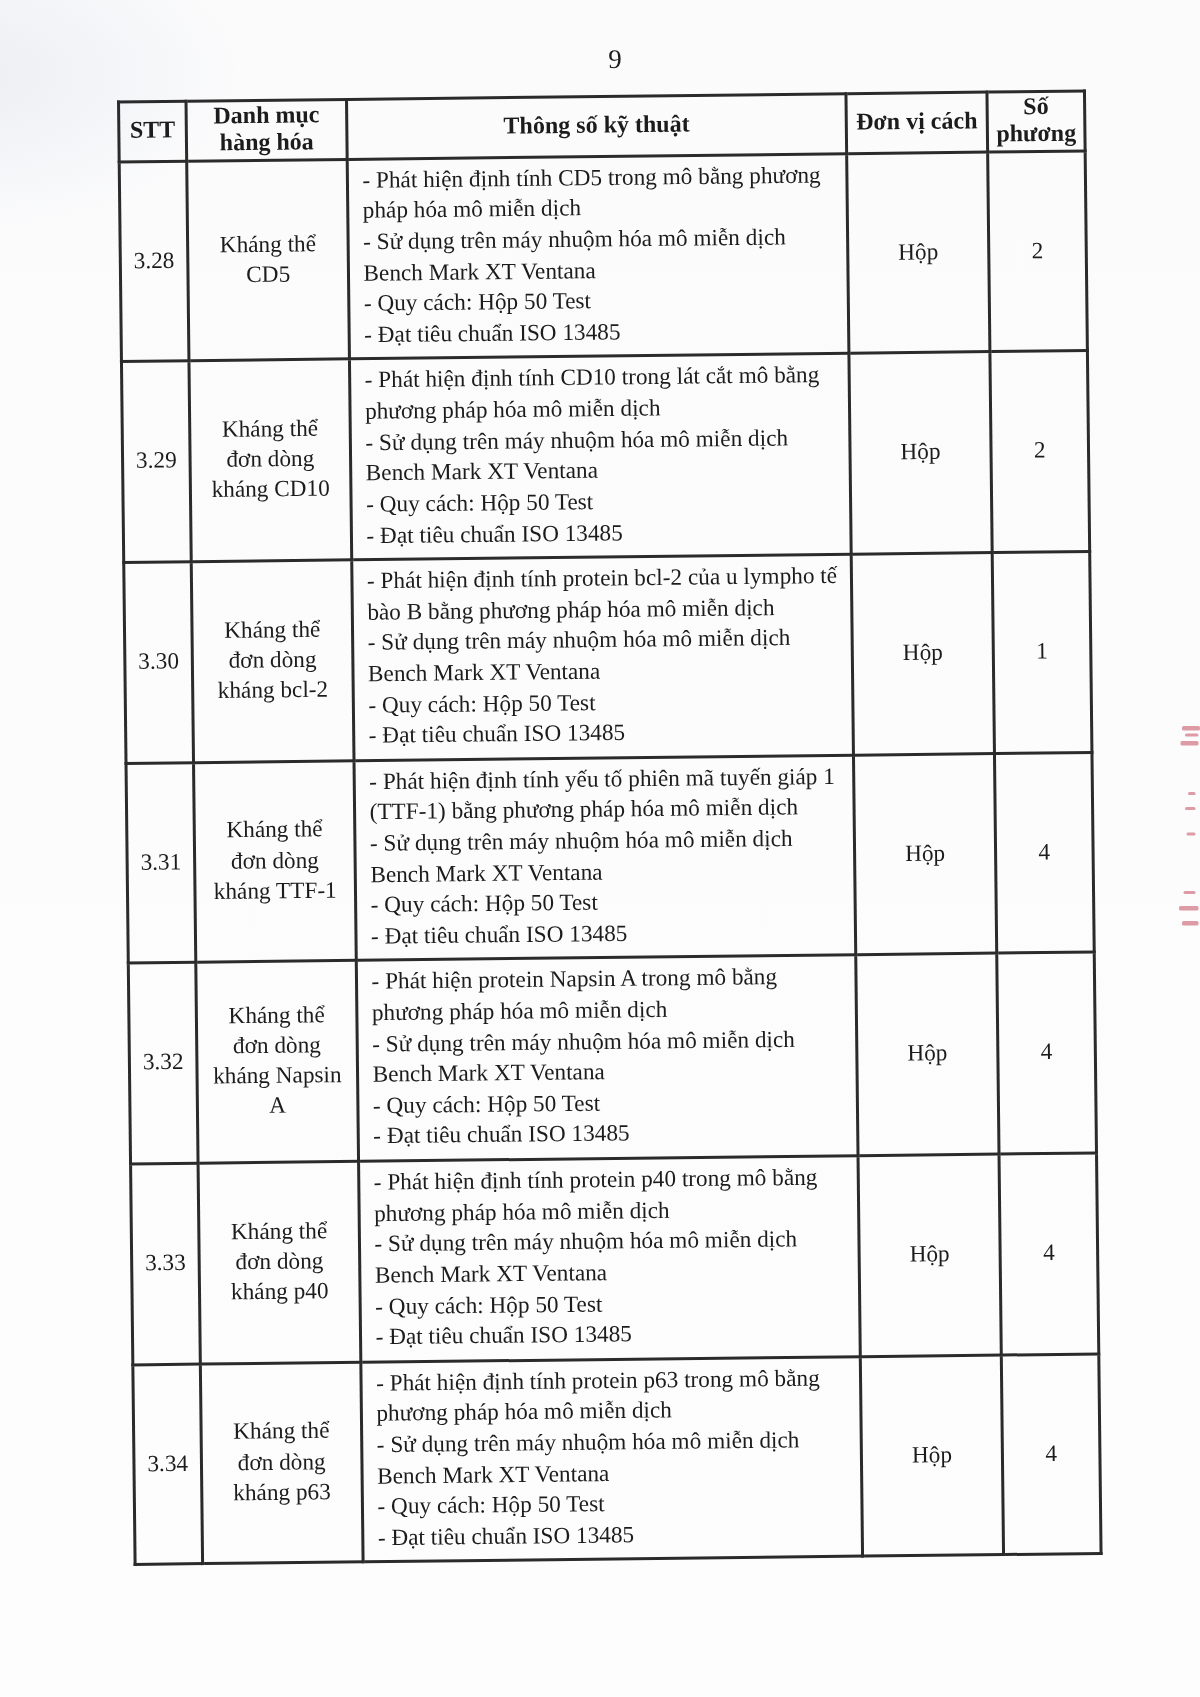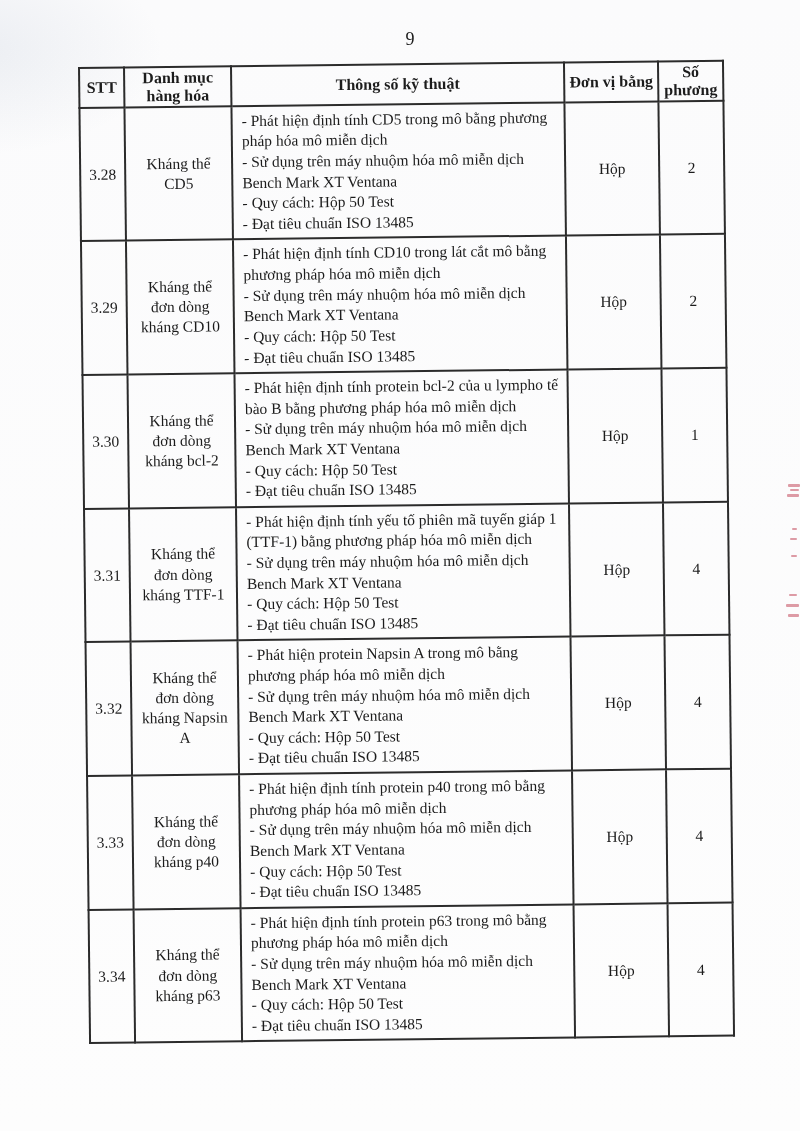--- a/index.html
+++ b/index.html
@@ -88,21 +88,21 @@
         <col class="c2">
         <col class="c3">
         <col class="c4">
         <col class="c5">
     </colgroup>
     <thead>
       <tr>
         <th>STT</th>
         <th>Danh mục hàng hóa</th>
         <th>Thông số kỹ thuật</th>
-        <th>Đơn vị bằng</th>
+        <th>Đơn vị cách</th>
         <th>Số phương</th>
       </tr>
     </thead>
     <tbody>
       <tr>
         <td class="cell-stt">3.28</td>
         <td class="cell-item">Kháng thể CD5</td>
         <td class="cell-specs">
           <p>- Phát hiện định tính CD5 trong mô bằng phương pháp hóa mô miễn dịch</p>
           <p>- Sử dụng trên máy nhuộm hóa mô miễn dịch Bench Mark XT Ventana</p>

